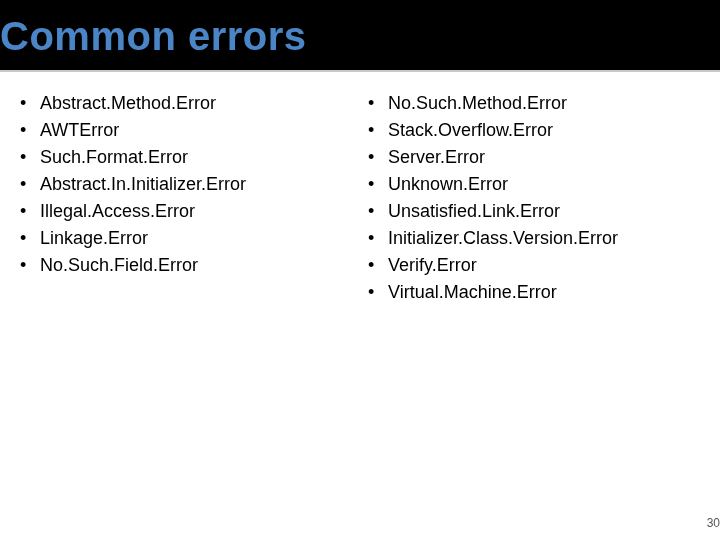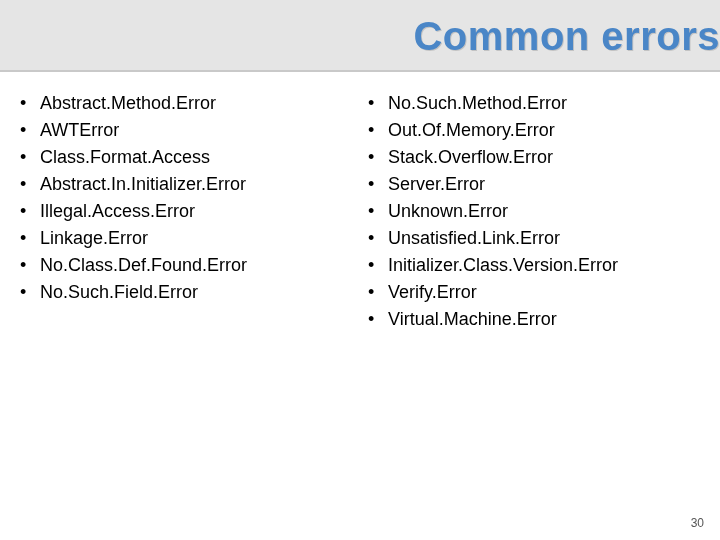--- a/index.html
+++ b/index.html
@@ -13,24 +13,24 @@
   }
   .slide {
     width: 720px;
     height: 540px;
     position: relative;
     box-sizing: border-box;
   }
   .header-bar {
     width: 100%;
     height: 72px;
-    background: #e5e5e5; 
+    background: #000000; 
     display: flex;
     align-items: center;
-    justify-content: flex-end;
+    justify-content: flex-start;
     position: relative;
   }
   .header-bar::after {
     content: "";
     position: absolute;
     left: 0; right: 0; bottom: 0;
     height: 2px;
     background: #c9c9c9;
   }
   .title {
@@ -66,52 +66,50 @@
   ul.errs li::before {
     content: "•";
     position: absolute;
     left: 0;
     top: 0;
     font-size: 18px;
     color: #000;
   }
   .pagenum {
     position: absolute;
-    right: 16px;
+    right: 0;
     bottom: 10px;
     font-size: 12px;
     color: #555;
   }
 </style>
 </head>
 <body>
 
 <div class="slide">
 
   <div class="header-bar">
     <div class="title">Common errors</div>
   </div>
 
   <div class="body">
     <div class="col">
       <ul class="errs">
         <li><span>Abstract.Method.Error</span></li>
         <li><span>AWTError</span></li>
-        <li><span>Class.Format.Access</span></li>
+        <li><span>Such.Format.Error</span></li>
         <li><span>Abstract.In.Initializer.Error</span></li>
         <li><span>Illegal.Access.Error</span></li>
         <li><span>Linkage.Error</span></li>
-        <li><span>No.Class.Def.Found.Error</span></li>
         <li><span>No.Such.Field.Error</span></li>
       </ul>
     </div>
     <div class="col">
       <ul class="errs">
         <li><span>No.Such.Method.Error</span></li>
-        <li><span>Out.Of.Memory.Error</span></li>
         <li><span>Stack.Overflow.Error</span></li>
         <li><span>Server.Error</span></li>
         <li><span>Unknown.Error</span></li>
         <li><span>Unsatisfied.Link.Error</span></li>
         <li><span>Initializer.Class.Version.Error</span></li>
         <li><span>Verify.Error</span></li>
         <li><span>Virtual.Machine.Error</span></li>
       </ul>
     </div>
   </div>

